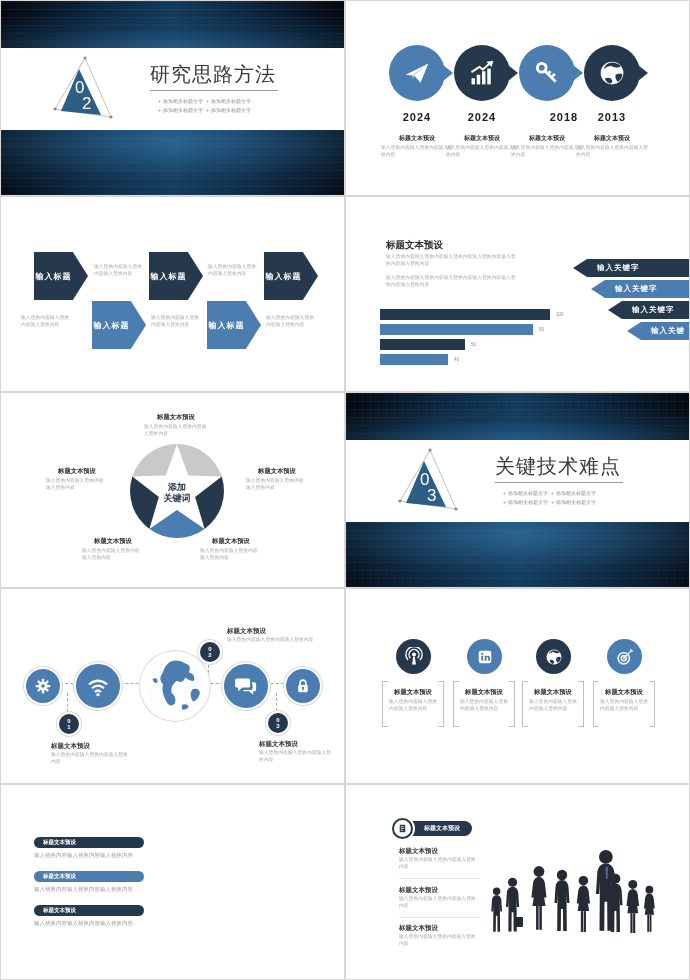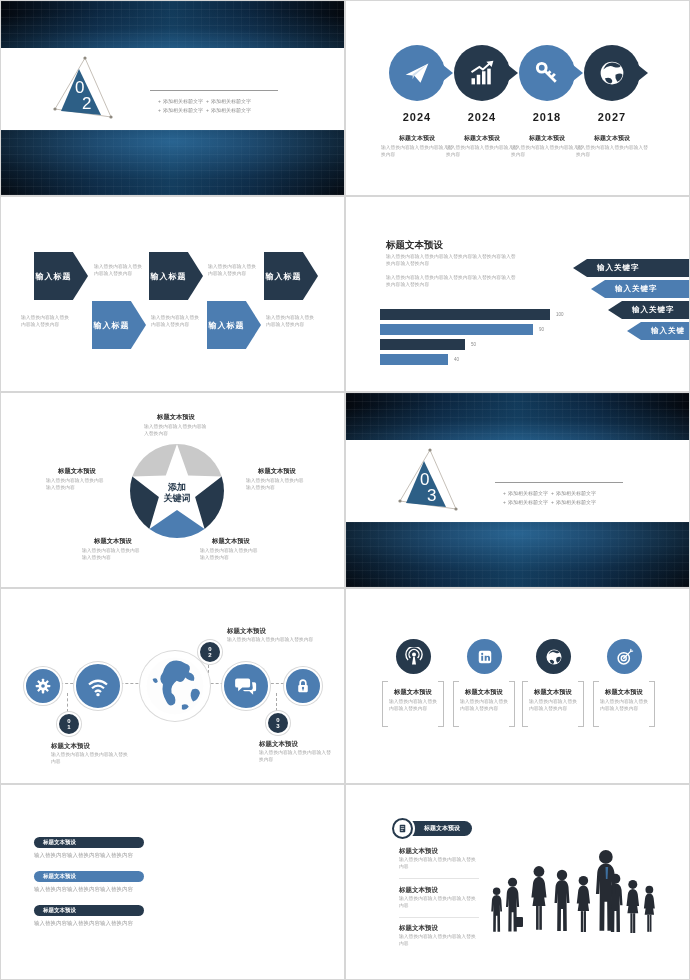--- a/index.html
+++ b/index.html
@@ -71,20 +71,21 @@
     <div class="banner banner-top"></div>
     <svg class="abs" style="left:50px;top:52px;" width="64" height="68" viewBox="0 0 64 68">
       <polygon points="34,5 4,56 60,64" fill="none" stroke="#b7b0a6" stroke-width="0.8"></polygon>
       <circle cx="34" cy="5" r="1.6" fill="#8f8a80"></circle>
         <circle cx="4" cy="56" r="1.6" fill="#8f8a80"></circle>
         <circle cx="60" cy="64" r="1.6" fill="#8f8a80"></circle>
       <polygon points="28,16 10,58 50,62" fill="#2d5f86"></polygon>
       <text x="24" y="40" font-size="17" fill="#ffffff" font-family="Liberation Sans, sans-serif">0</text>
       <text x="31" y="56" font-size="17" fill="#ffffff" font-family="Liberation Sans, sans-serif">2</text>
     </svg>
+    <div class="abs sec-title" style="left:149px;top:60px;">研究思路方法</div>
     <div class="abs sec-underline" style="left:149px;top:89px;width:128px;"></div>
     <div class="abs bullet" style="left:157px;top:97px;"><span class="mk">+</span><span>添加相关标题文字</span></div>
     <div class="abs bullet" style="left:205px;top:97px;"><span class="mk">+</span><span>添加相关标题文字</span></div>
     <div class="abs bullet" style="left:157px;top:106px;"><span class="mk">+</span><span>添加相关标题文字</span></div>
     <div class="abs bullet" style="left:205px;top:106px;"><span class="mk">+</span><span>添加相关标题文字</span></div>
     <div class="banner banner-bottom"></div>
   </div>
 
   <div class="cell">
 
@@ -116,34 +117,34 @@
     <div class="tl-ttl" style="left:100px;">标题文本预设</div>
     <div class="tl-body" style="left:100px;">输入替换内容输入替换内容输入替换内容</div>
 
     <div class="tl-circle blue" style="left:173px;">
       <svg width="28" height="28" viewBox="0 0 32 32">
         <circle cx="10" cy="10" r="5" fill="none" stroke="#ffffff" stroke-width="3.4"></circle>
         <path d="M14 14 L26 26 M21 21 L25 17 M17 17 L20 14" stroke="#ffffff" stroke-width="3.2" fill="none"></path>
       </svg>
       <div class="tl-tab b"></div>
     </div>
-    <div class="tl-year" style="left:169px;">2018</div>
+    <div class="tl-year" style="left:186px;">2018</div>
     <div class="tl-ttl" style="left:165px;">标题文本预设</div>
     <div class="tl-body" style="left:165px;">输入替换内容输入替换内容输入替换内容</div>
 
     <div class="tl-circle navy" style="left:238px;">
       <svg width="28" height="28" viewBox="0 0 32 32">
         <circle cx="16" cy="16" r="13" fill="#ffffff"></circle>
         <path d="M6 12 Q12 6 18 9 Q24 11 26 8 Q22 4 16 4 Q9 4 6 12Z" fill="#26394c"></path>
         <path d="M8 22 Q14 20 16 24 Q17 27 14 28 Q9 27 8 22Z" fill="#26394c"></path>
         <path d="M20 18 Q26 15 28 18 Q27 24 22 26 Q19 22 20 18Z" fill="#26394c"></path>
       </svg>
       <div class="tl-tab n"></div>
     </div>
-    <div class="tl-year" style="left:234px;">2027</div>
+    <div class="tl-year" style="left:234px;">2013</div>
     <div class="tl-ttl" style="left:230px;">标题文本预设</div>
     <div class="tl-body" style="left:230px;">输入替换内容输入替换内容输入替换内容</div>
   </div>
 
   <div class="cell">
     <div class="chev navy" style="left:33px;top:55px;">
         <span>输入标题</span>
       </div>
     <div class="abs body-txt" style="left:93px;top:66px;width:48px;">输入替换内容输入替换内容输入替换内容</div>
     <div class="chev navy" style="left:148px;top:55px;">
@@ -209,20 +210,21 @@
     <div class="banner banner-top"></div>
     <svg class="abs" style="left:50px;top:52px;" width="64" height="68" viewBox="0 0 64 68">
       <polygon points="34,5 4,56 60,64" fill="none" stroke="#b7b0a6" stroke-width="0.8"></polygon>
       <circle cx="34" cy="5" r="1.6" fill="#8f8a80"></circle>
         <circle cx="4" cy="56" r="1.6" fill="#8f8a80"></circle>
         <circle cx="60" cy="64" r="1.6" fill="#8f8a80"></circle>
       <polygon points="28,16 10,58 50,62" fill="#2d5f86"></polygon>
       <text x="24" y="40" font-size="17" fill="#ffffff" font-family="Liberation Sans, sans-serif">0</text>
       <text x="31" y="56" font-size="17" fill="#ffffff" font-family="Liberation Sans, sans-serif">3</text>
     </svg>
+    <div class="abs sec-title" style="left:149px;top:60px;">关键技术难点</div>
     <div class="abs sec-underline" style="left:149px;top:89px;width:128px;"></div>
     <div class="abs bullet" style="left:157px;top:97px;"><span class="mk">+</span><span>添加相关标题文字</span></div>
     <div class="abs bullet" style="left:205px;top:97px;"><span class="mk">+</span><span>添加相关标题文字</span></div>
     <div class="abs bullet" style="left:157px;top:106px;"><span class="mk">+</span><span>添加相关标题文字</span></div>
     <div class="abs bullet" style="left:205px;top:106px;"><span class="mk">+</span><span>添加相关标题文字</span></div>
     <div class="banner banner-bottom"></div>
   </div>
 
   <div class="cell">
     <div class="dash-h" style="left:24px;top:94px;width:294px;"></div>

